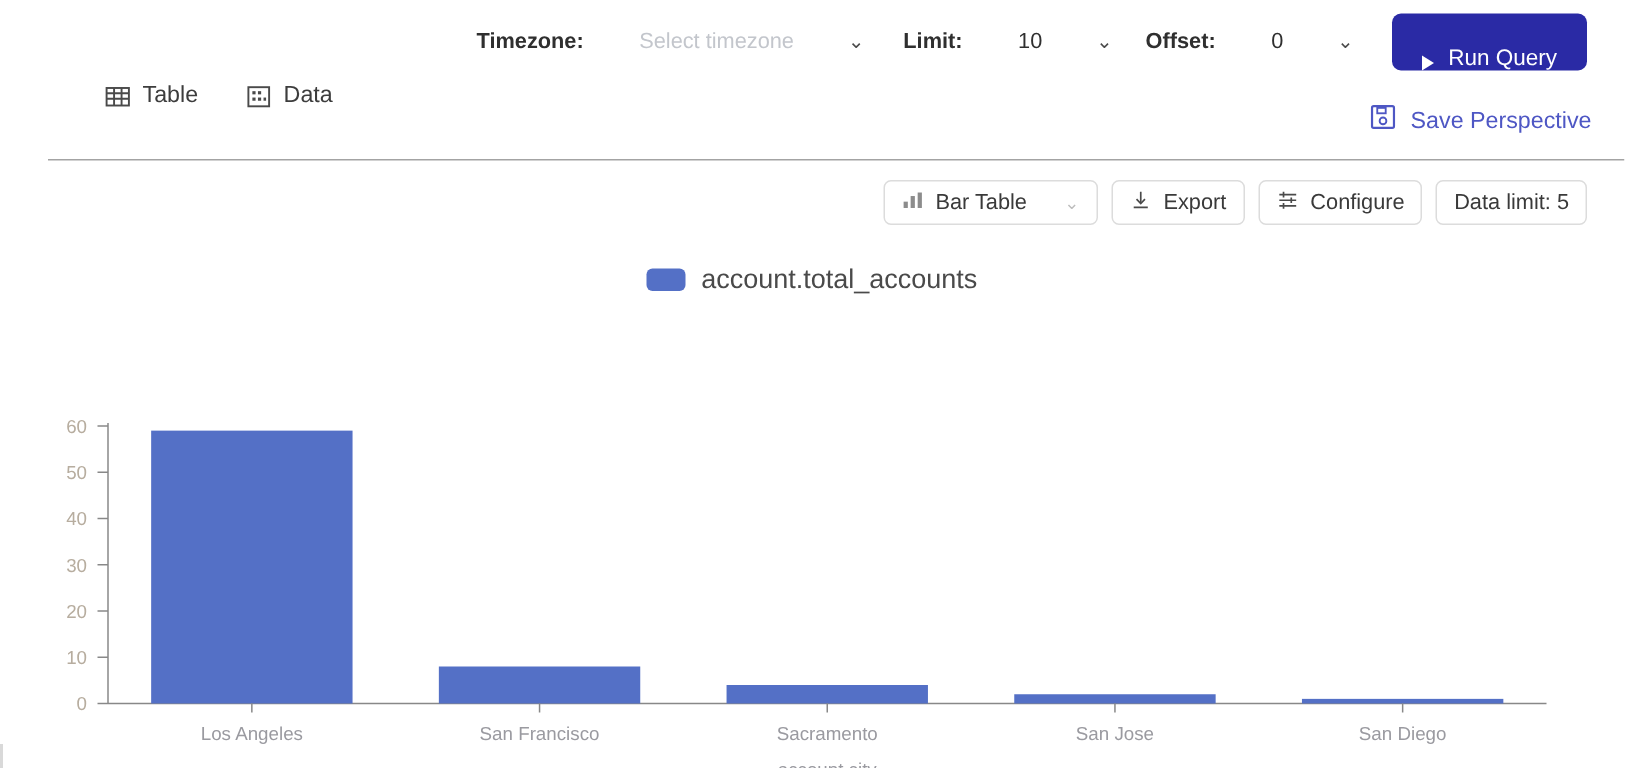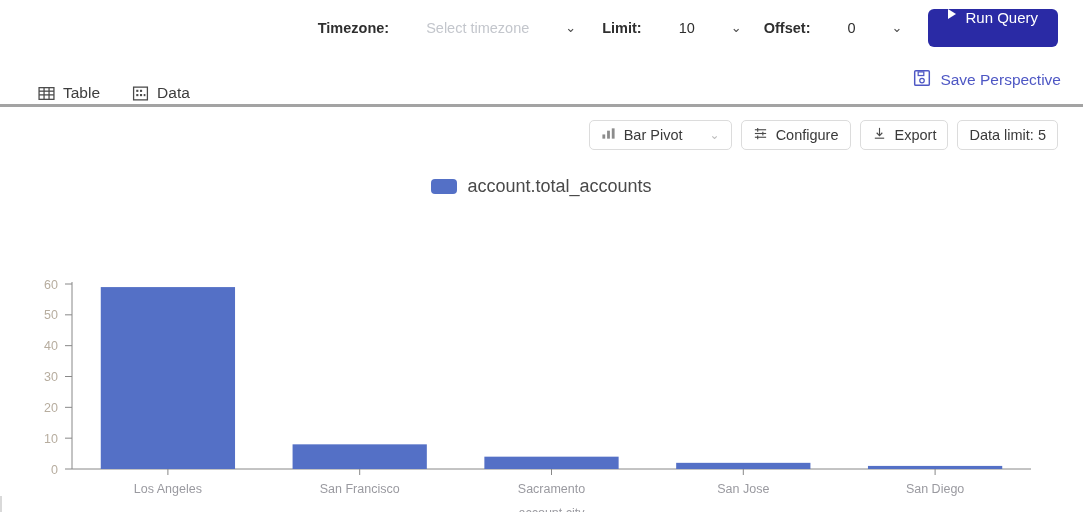--- a/index.html
+++ b/index.html
@@ -42,40 +42,41 @@
   .run-query {
     background: #2a2aa5;
     color: #fff;
     border: none;
     border-radius: 6px;
     height: 38px;
     padding: 0 20px;
     font-size: 15px;
     font-family: "Liberation Sans", sans-serif;
     display: flex;
-    align-items: flex-start;
+    align-items: flex-end;
     gap: 9px;
     cursor: pointer;
     margin-left: 26px;
   }
   .run-query .play {
     width: 0; height: 0;
     border-left: 8px solid #fff;
     border-top: 5px solid transparent;
     border-bottom: 5px solid transparent;
   }
 
   
   .tabrow {
     height: 52px;
-    border-bottom: 3px solid #a3a3a3;
-    display: flex;
-    align-items: flex-end;
+    border-bottom: 1px solid #a3a3a3;
+    display: flex;
+    align-items: flex-start;
     padding: 0 22px;
     position: relative;
+    margin-left: 32px;
   }
   .tabs { display: flex; align-items: stretch; gap: 0; }
   .tab {
     display: flex;
     align-items: center;
     gap: 8px;
     padding: 0 16px;
     font-size: 15.5px;
     color: #3d3d3d;
     cursor: pointer;
@@ -231,47 +232,47 @@
 <div class="charttoolbar">
 
   <div class="ctl select">
     <span class="ti">
       <svg width="15" height="15" viewBox="0 0 16 16">
         <rect x="1.5" y="9" width="3" height="4.5" fill="#8c8c8c"></rect>
         <rect x="6.5" y="5" width="3" height="8.5" fill="#8c8c8c"></rect>
         <rect x="11.5" y="2.5" width="3" height="11" fill="#8c8c8c"></rect>
       </svg>
     </span>
-    <span>Bar Pivot</span>
+    <span>Bar Table</span>
     <span class="sel-caret">⌄</span>
+  </div>
+
+  <div class="ctl">
+    <span class="ti">
+      <svg width="15" height="15" viewBox="0 0 16 16">
+        <line x1="8" y1="2" x2="8" y2="10" stroke="#4a4a4a" stroke-width="1.2"></line>
+        <polyline points="5,7.2 8,10.3 11,7.2" fill="none" stroke="#4a4a4a" stroke-width="1.2"></polyline>
+        <line x1="3" y1="13" x2="13" y2="13" stroke="#4a4a4a" stroke-width="1.2"></line>
+      </svg>
+    </span>
+    <span>Export</span>
   </div>
 
   <div class="ctl">
     <span class="ti">
       <svg width="15" height="15" viewBox="0 0 16 16">
         <line x1="2" y1="4" x2="14" y2="4" stroke="#4a4a4a" stroke-width="1.2"></line>
         <line x1="2" y1="8" x2="14" y2="8" stroke="#4a4a4a" stroke-width="1.2"></line>
         <line x1="2" y1="12" x2="14" y2="12" stroke="#4a4a4a" stroke-width="1.2"></line>
         <line x1="5" y1="2" x2="5" y2="6" stroke="#4a4a4a" stroke-width="1.2"></line>
         <line x1="10.5" y1="6" x2="10.5" y2="10" stroke="#4a4a4a" stroke-width="1.2"></line>
         <line x1="5" y1="10" x2="5" y2="14" stroke="#4a4a4a" stroke-width="1.2"></line>
       </svg>
     </span>
     <span>Configure</span>
-  </div>
-
-  <div class="ctl">
-    <span class="ti">
-      <svg width="15" height="15" viewBox="0 0 16 16">
-        <line x1="8" y1="2" x2="8" y2="10" stroke="#4a4a4a" stroke-width="1.2"></line>
-        <polyline points="5,7.2 8,10.3 11,7.2" fill="none" stroke="#4a4a4a" stroke-width="1.2"></polyline>
-        <line x1="3" y1="13" x2="13" y2="13" stroke="#4a4a4a" stroke-width="1.2"></line>
-      </svg>
-    </span>
-    <span>Export</span>
   </div>
 
   <div class="ctl flat">
     <span>Data limit: 5</span>
   </div>
 </div>
 
 <div class="chartwrap">
 
   <div class="legend">

